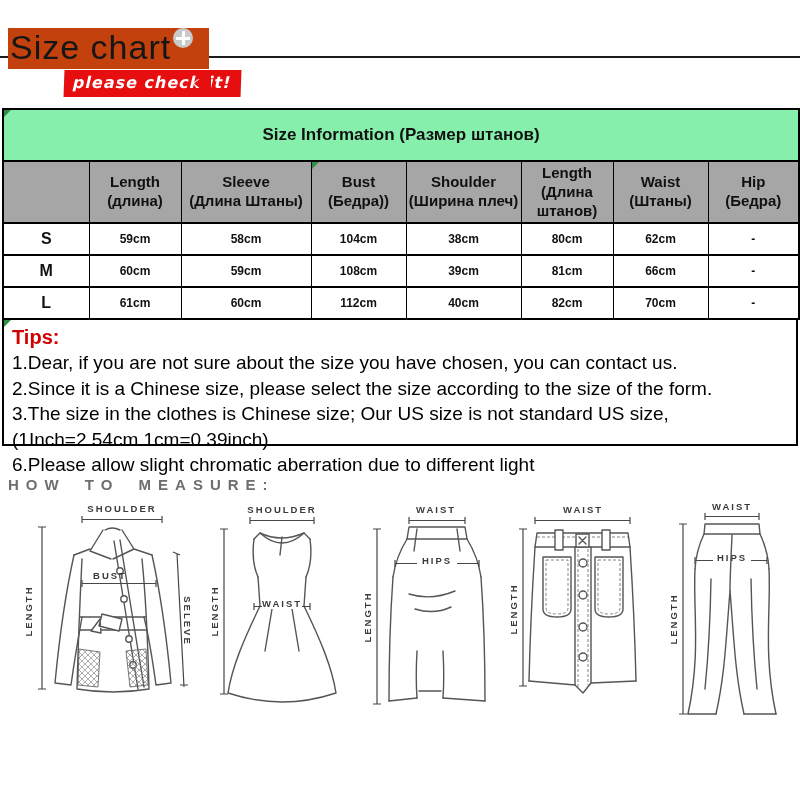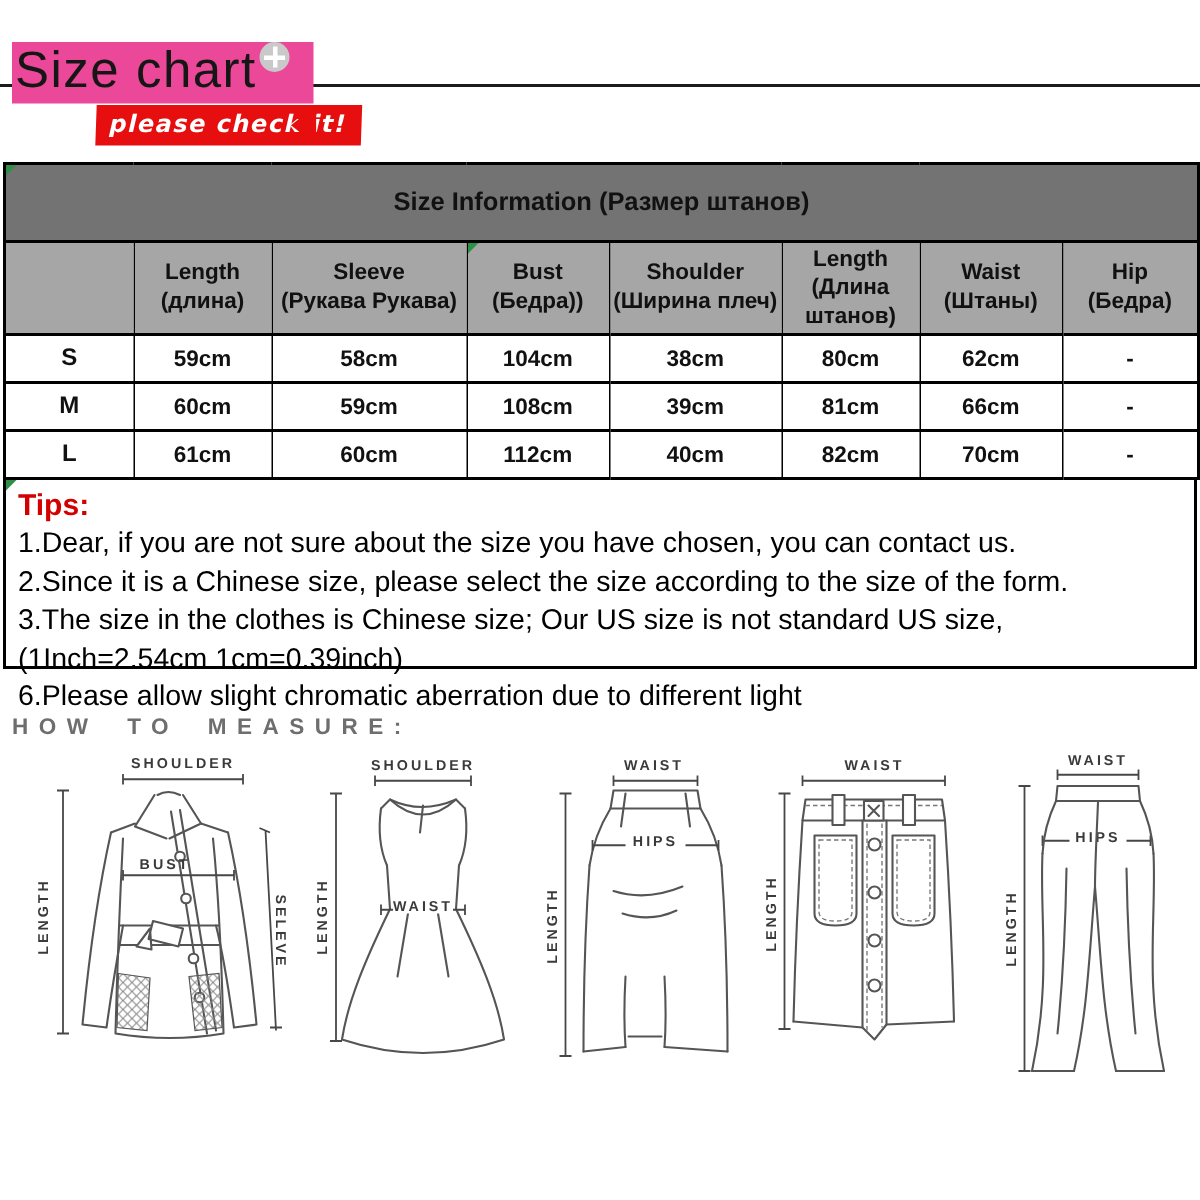--- a/index.html
+++ b/index.html
@@ -1,35 +1,35 @@
 <!DOCTYPE html>
 <html><head>
 <meta charset="utf-8">
 <style>
   * { margin:0; padding:0; box-sizing:border-box; }
   html,body { width:800px; height:800px; background:#fff; font-family:"Liberation Sans", sans-serif; overflow:hidden; }
 
   
   .top { position:relative; height:108px; }
   .title-rule { position:absolute; left:0; right:0; top:56px; border-top:2px solid #1c1c1c; }
-  .page-title { position:absolute; left:8px; top:28px; background:#ec4899; padding:0 16px 2px 2px; font-size:34px; font-weight:400; color:#161616; letter-spacing:1px; z-index:2; }
+  .page-title { position:absolute; left:8px; top:28px; background:#c2410c; padding:0 16px 2px 2px; font-size:34px; font-weight:400; color:#161616; letter-spacing:1px; z-index:2; }
   .plus-icon { display:inline-block; width:20px; height:20px; border-radius:50%; background:#c9c9c9; position:relative; vertical-align:top; margin-left:2px; }
   .plus-icon::before, .plus-icon::after { content:""; position:absolute; background:#fff; }
   .plus-icon::before { left:9px; top:3px; width:3px; height:14px; }
   .plus-icon::after { left:3px; top:9px; width:14px; height:3px; }
   .ribbon { position:absolute; left:64px; top:70px; height:27px; background:#e60e0e; color:#fff; font-size:16px; font-style:italic; font-weight:bold; line-height:26px; padding:0 10px 0 9px; letter-spacing:1px; z-index:3; font-family:"DejaVu Sans", sans-serif; transform:skewX(-2deg); }
   .ribbon-tail { position:absolute; left:194px; top:70px; width:17px; height:27px; background:#e60e0e; clip-path:polygon(100% 0, 100% 100%, 0 50%); z-index:3; }
 
   
   table.size { width:796px; margin:0 2px; border-collapse:collapse; table-layout:fixed; }
   table.size td, table.size th { border:1px solid #000; border-top-width:2px; border-bottom-width:2px; text-align:center; vertical-align:middle; color:#111; position:relative; }
   table.size { border:2px solid #000; }
-  .t-title td { height:52px; background:#737373; font-size:17px; font-weight:bold; }
+  .t-title td { height:52px; background:#86efac; font-size:17px; font-weight:bold; }
   .t-head th { height:60px; background:#a6a6a6; font-size:15px; font-weight:bold; line-height:1.25; padding:2px 1px; }
-  .t-row td { height:32px; font-size:15px; font-weight:bold; }
+  .t-row td { height:32px; font-size:12px; font-weight:bold; }
   .t-row td.size-col { font-size:16px; }
   .gmark { position:absolute; top:0; left:0; width:0; height:0; border-top:7px solid #2f8f46; border-right:7px solid transparent; }
 
   
   .tips { width:796px; margin:0 2px; border:2px solid #000; border-top:none; height:126px; padding:4px 10px 0 8px; position:relative; font-family:Liberation Sans, sans-serif; }
   .tips-title { color:#d40000; font-size:20px; font-weight:bold; line-height:26px; }
   .tips-line { color:#000; font-size:19px; line-height:25.5px; }
 
   
   .htm-title { margin:30px 0 0 8px; font-size:15px; font-weight:600; color:#6e6e6e; letter-spacing:7px; word-spacing:8px; }
@@ -66,21 +66,21 @@
     <td colspan="8"><span class="gmark"></span><span>Size Information  (Размер штанов)</span></td>
   </tr>
   <tr class="t-head">
     <th></th>
     <th>
           <div>Length</div>
           <div>(длина)</div>
         </th>
     <th>
           <div>Sleeve</div>
-          <div>(Рукава Рукава)</div>
+          <div>(Длина Штаны)</div>
         </th>
     <th>
           <span class="gmark"></span>
           <div>Bust</div>
           <div>(Бедра))</div>
         </th>
     <th>
           <div>Shoulder</div>
           <div>(Ширина плеч)</div>
         </th>

